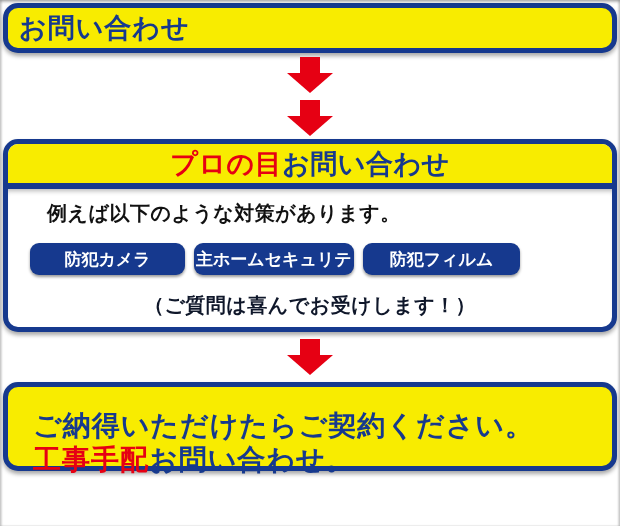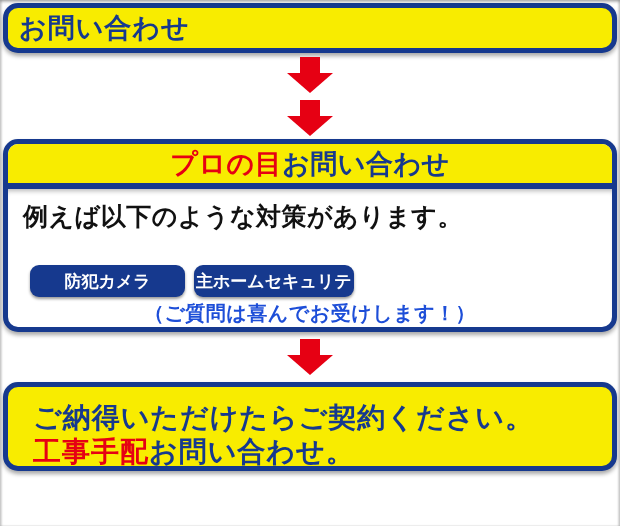--- a/index.html
+++ b/index.html
@@ -33,38 +33,38 @@
   }
   .proposal-header {
     height:45px; background:var(--yellow); border-bottom:6px solid var(--navy);
     display:flex; align-items:center; justify-content:center;
     font-weight:bold; font-size:27px; letter-spacing:0.5px; white-space:nowrap;
   }
   .t-red  { color:var(--red); }
   .t-navy { color:var(--navy); }
   .proposal-body { height:137px; padding:11px 14px 0 14px;
     box-shadow: inset 0 5px 5px -3px rgba(0,0,0,.28); }
-  .intro { margin-left:1px; font-size:25px; color:#111111; font-weight:bold;
+  .intro { margin-left:25px; font-size:20px; color:#111111; font-weight:bold;
     letter-spacing:0.5px; white-space:nowrap; }
-  .btn-row { display:flex; gap:9px; margin:32px 0 0 8px; }
+  .btn-row { display:flex; gap:9px; margin:16px 0 0 8px; }
   .pill-btn {
     height:32px; background:var(--navy); color:#ffffff; font-weight:bold;
     font-size:17px; border:none; border-radius:9px; cursor:pointer;
     display:flex; align-items:center; justify-content:center;
     white-space:nowrap; overflow:hidden; letter-spacing:0;
     box-shadow:0 2px 3px rgba(0,0,0,.4);
   }
   .btn-1 { width:155px; } .btn-2 { width:160px; } .btn-3 { width:157px; }
-  .note { margin-top:3px; text-align:center; font-size:20px; color:#1d4ed8;
+  .note { margin-top:17px; text-align:center; font-size:20px; color:#0f172a;
     font-weight:bold; letter-spacing:0.5px; white-space:nowrap; }
 
   .closing {
     margin:0 3px; height:89px; background:var(--yellow);
     border:5px solid var(--navy); border-radius:15px;
-    padding:14px 0 0 25px; box-shadow:0 3px 4px rgba(0,0,0,.35);
+    padding:22px 0 0 25px; box-shadow:0 3px 4px rgba(0,0,0,.35);
   }
   .closing-line { font-weight:bold; font-size:28px; line-height:34px;
     letter-spacing:1px; white-space:nowrap; }
   .closing-line.first { color:var(--navy); }
 </style>
 </head>
 <body>
 
 <div class="page">
 
@@ -90,20 +90,21 @@
   <div class="proposal">
     <div class="proposal-header">
       <span class="t-red">プロの目</span>
         <span class="t-navy">お問い合わせ</span>
     </div>
     <div class="proposal-body">
       <div class="intro">例えば以下のような対策があります。</div>
       <div class="btn-row">
         <button class="pill-btn btn-1">防犯カメラ</button>
         <button class="pill-btn btn-2">自主ホームセキュリティ</button>
+        <button class="pill-btn btn-3">防犯フィルム</button>
       </div>
       <div class="note">（ご質問は喜んでお受けします！）</div>
     </div>
   </div>
 
   <div class="arrow-gap gap3">
     <div class="arrow">
       <div class="stem"></div>
         <div class="head"></div>
     </div>

